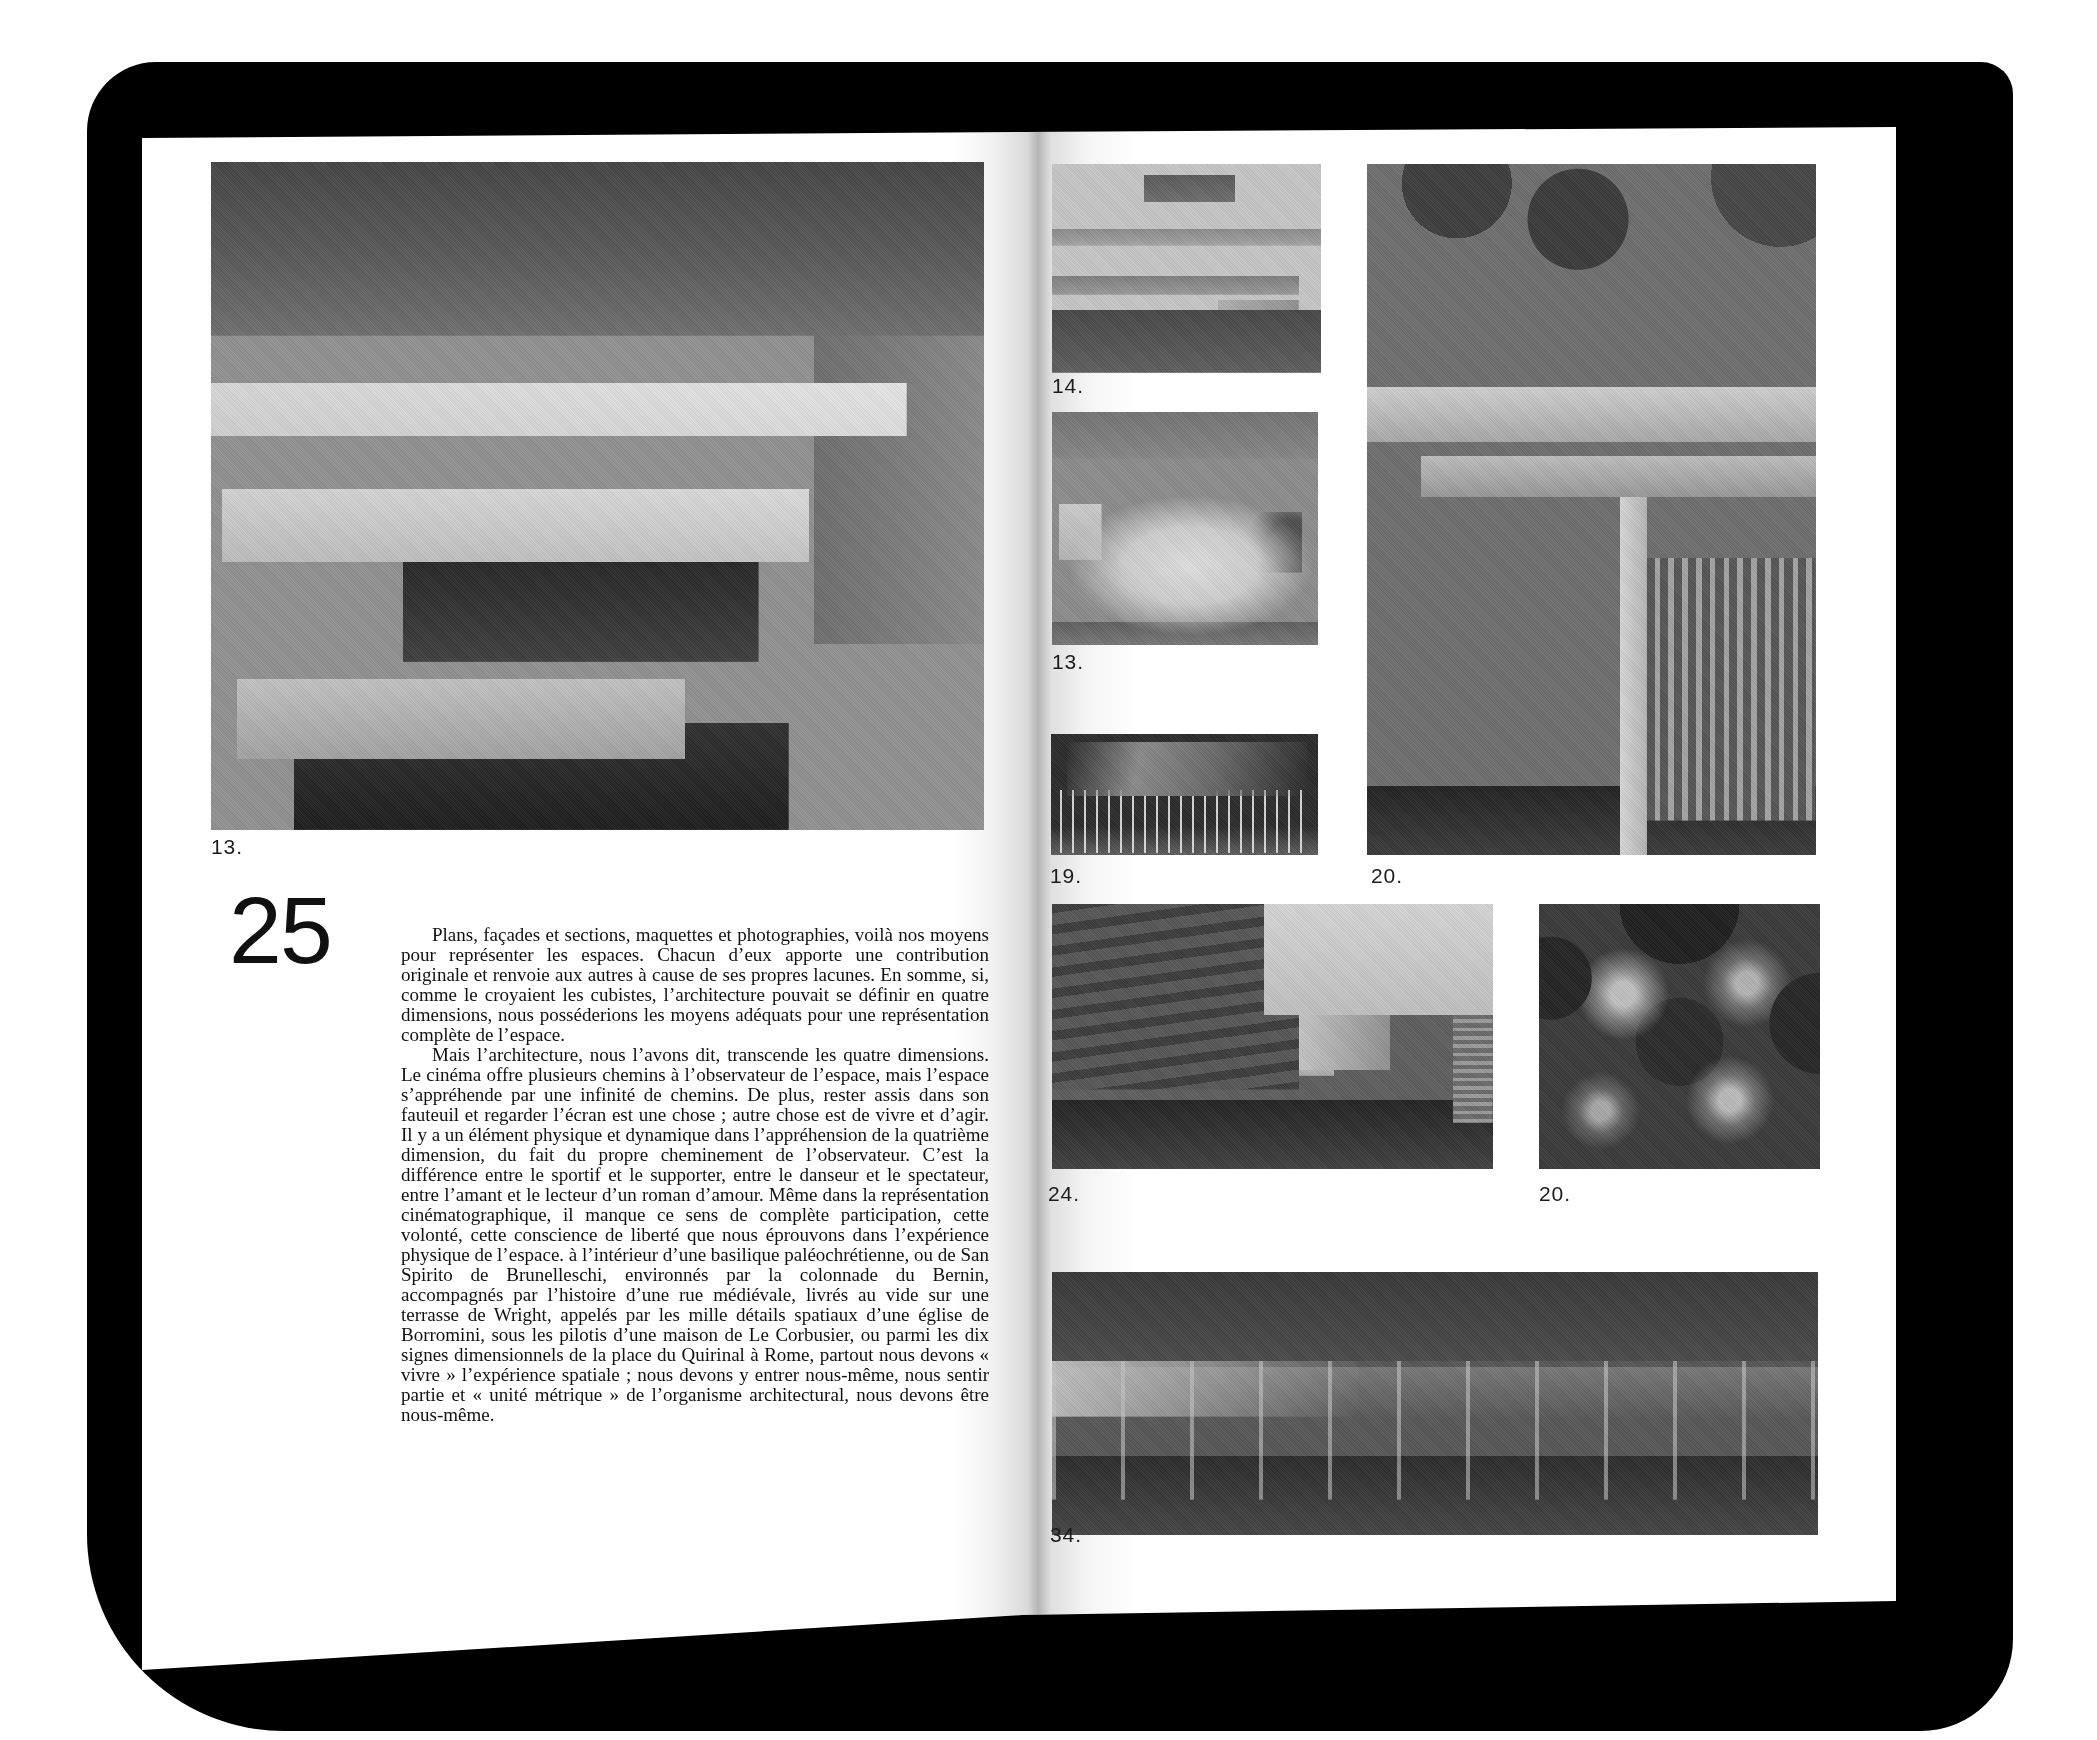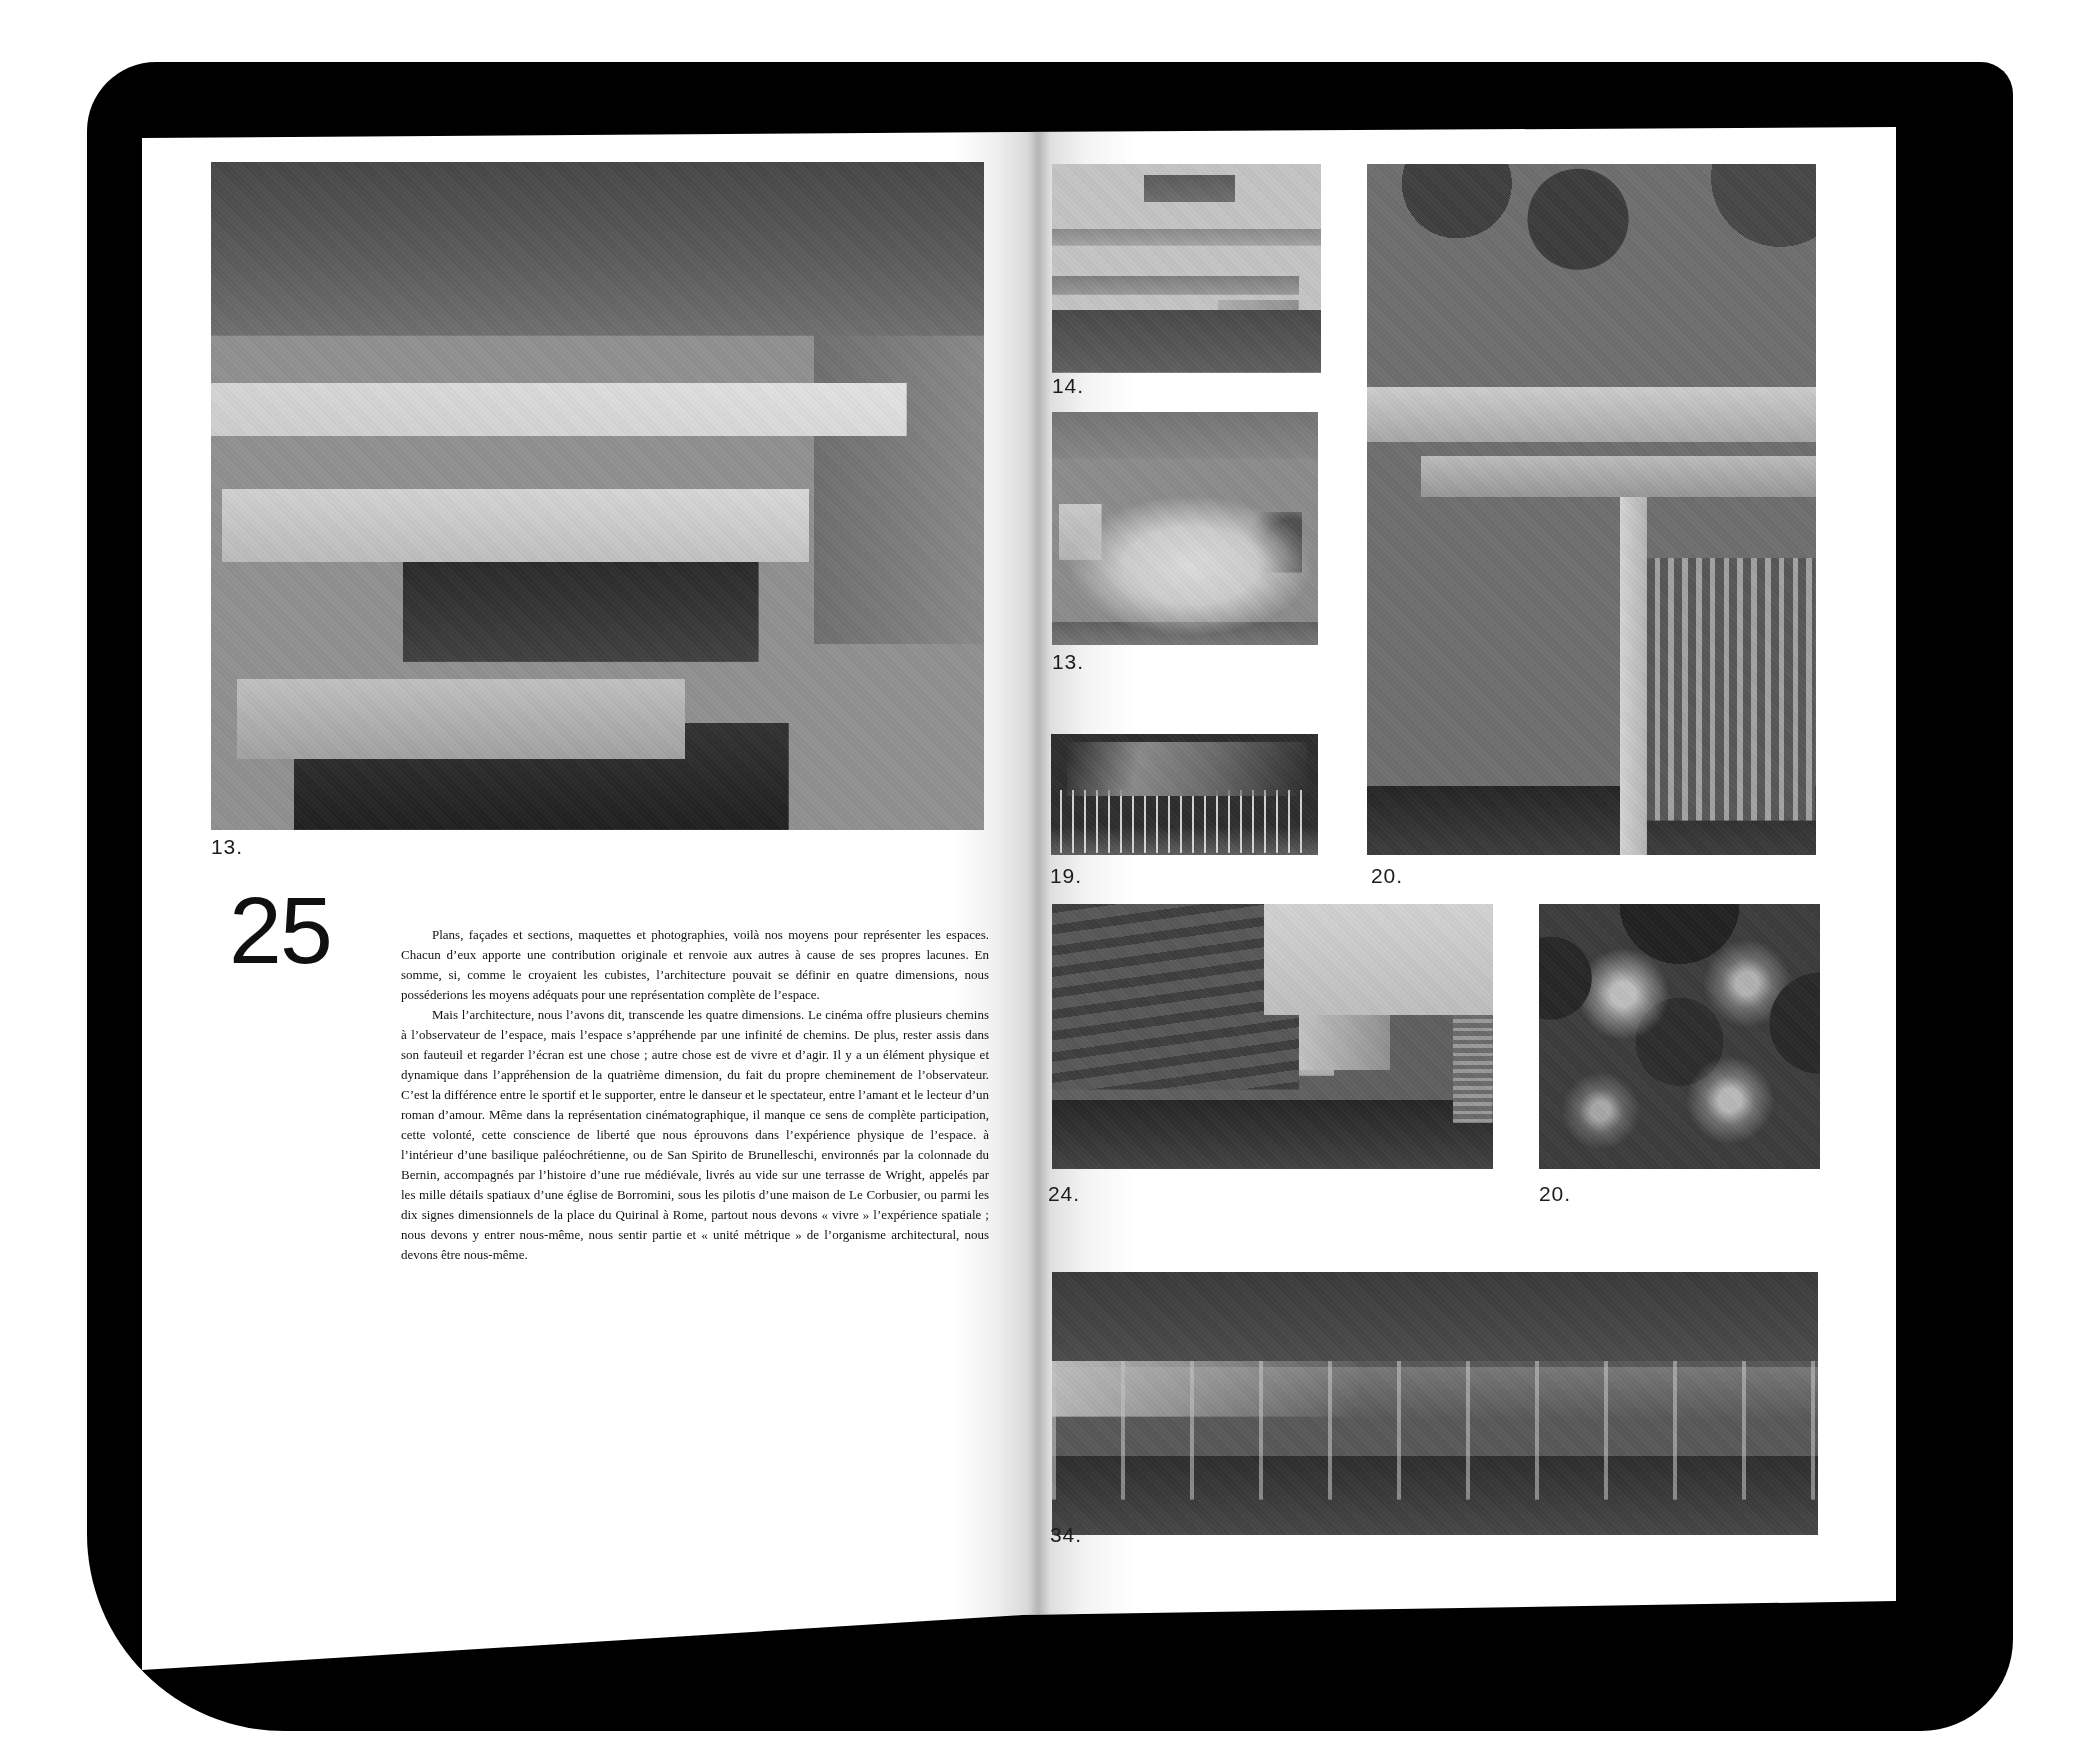--- a/index.html
+++ b/index.html
@@ -65,21 +65,21 @@
     font-family:"Liberation Sans", sans-serif;
     font-size:95px;line-height:1;
     letter-spacing:-1.8px;
     color:#101010;
     margin-left:24px;
   }
   .body-text{
     position:absolute;
     left:401px;top:925px;width:588px;
     font-family:"Liberation Serif", serif;
-    font-size:13px;line-height:20px;
+    font-size:19px;line-height:20px;
     text-align:justify;
     color:#111111;
   }
   .body-text p{margin:0;text-indent:31px;}
 
   
   .ph13{
     left:211px;top:162px;width:773px;height:668px;
     background-color:#919191;
     background-image:

